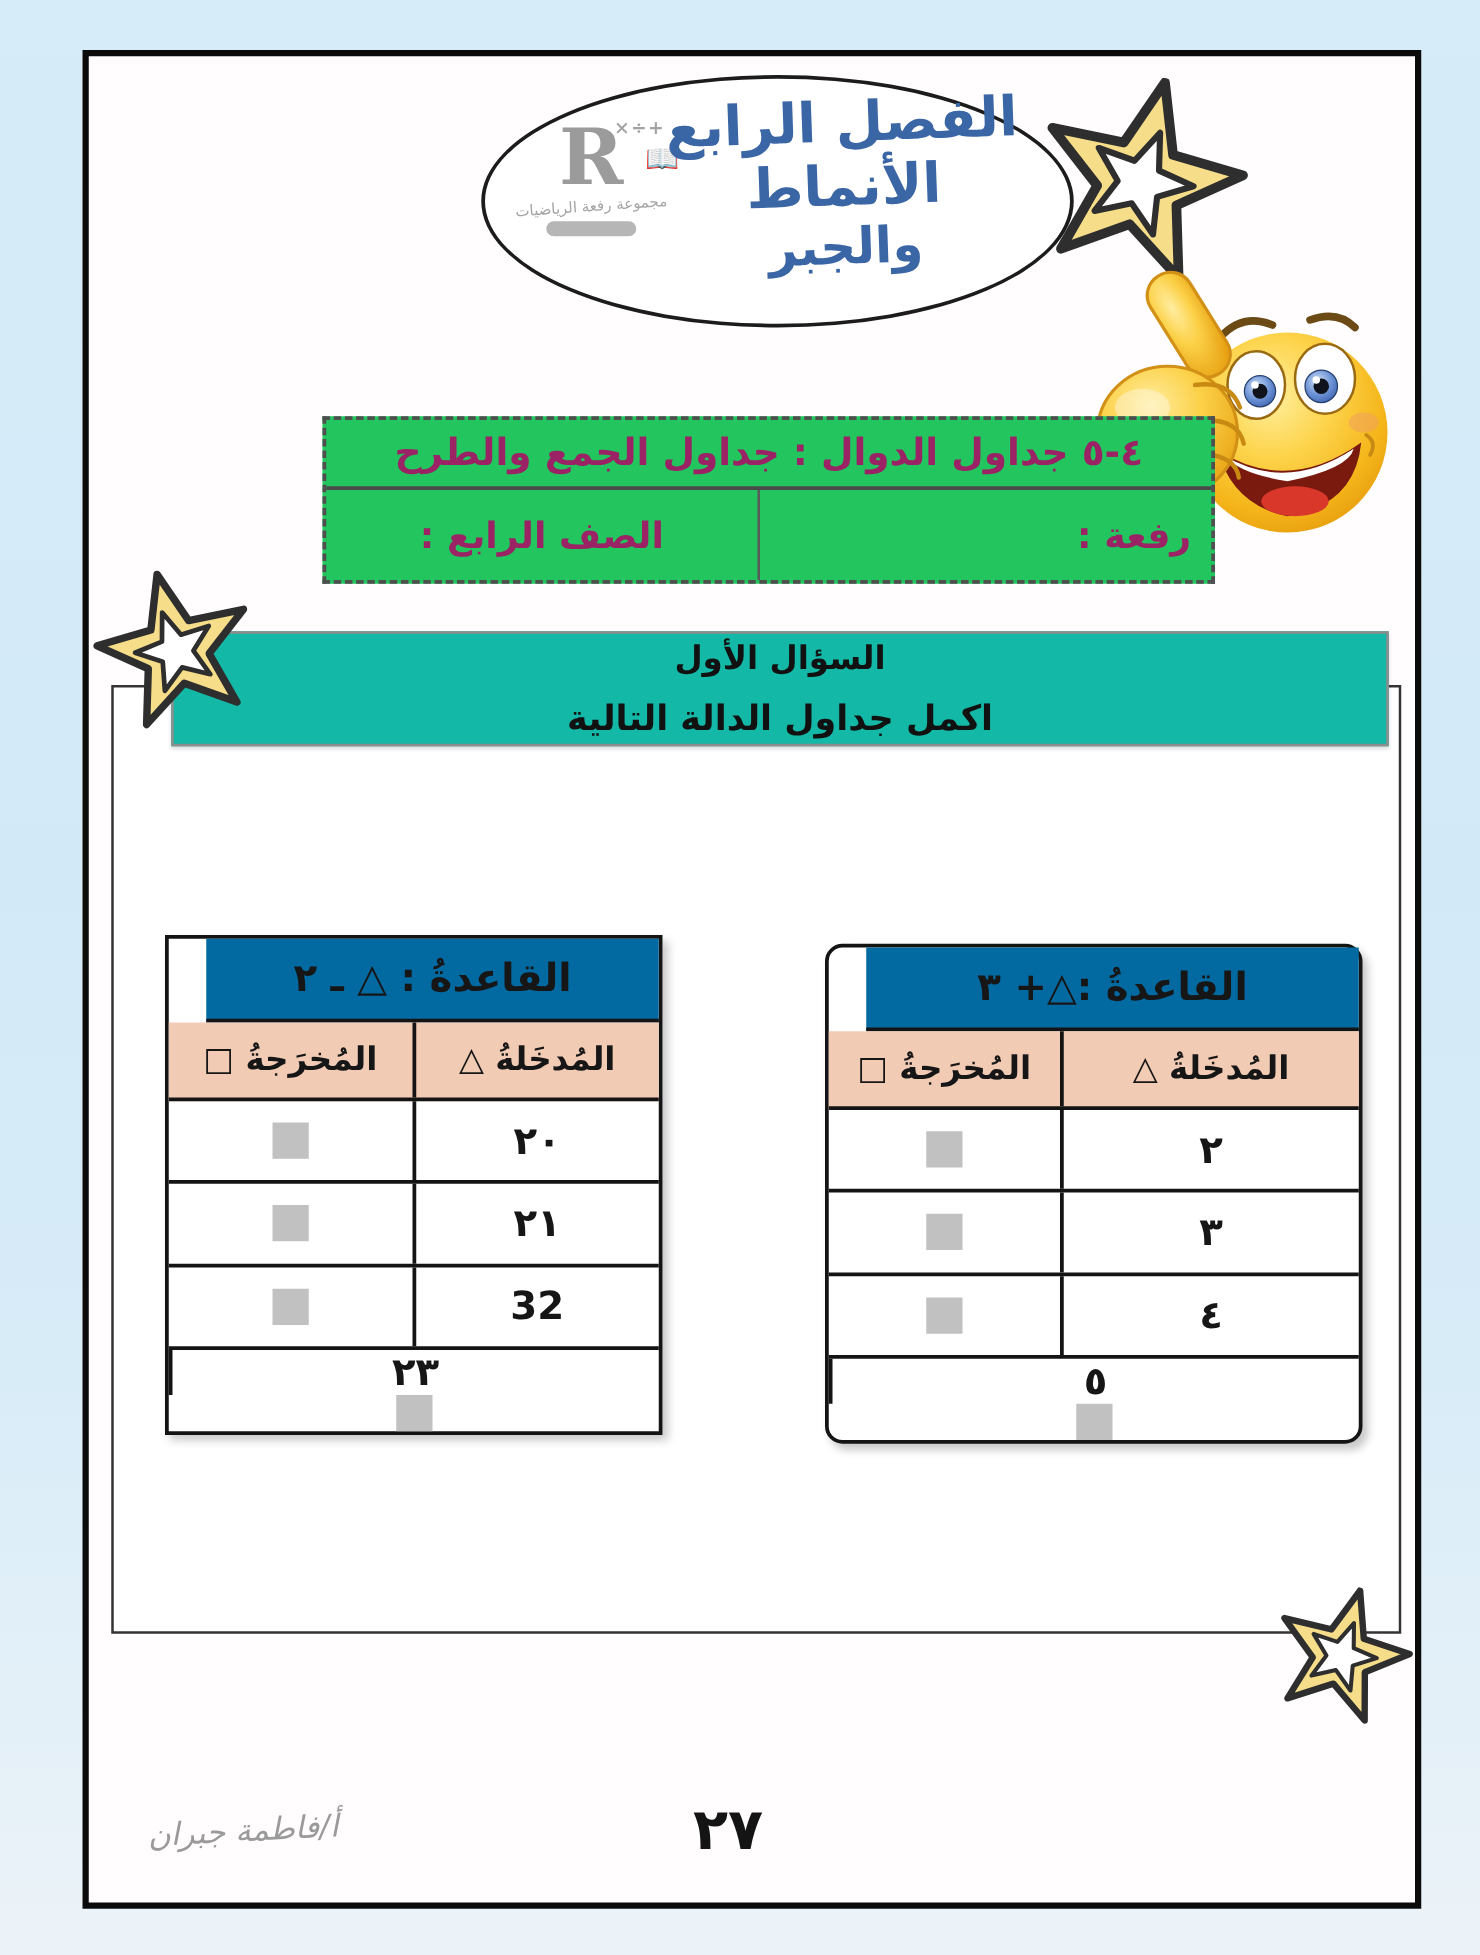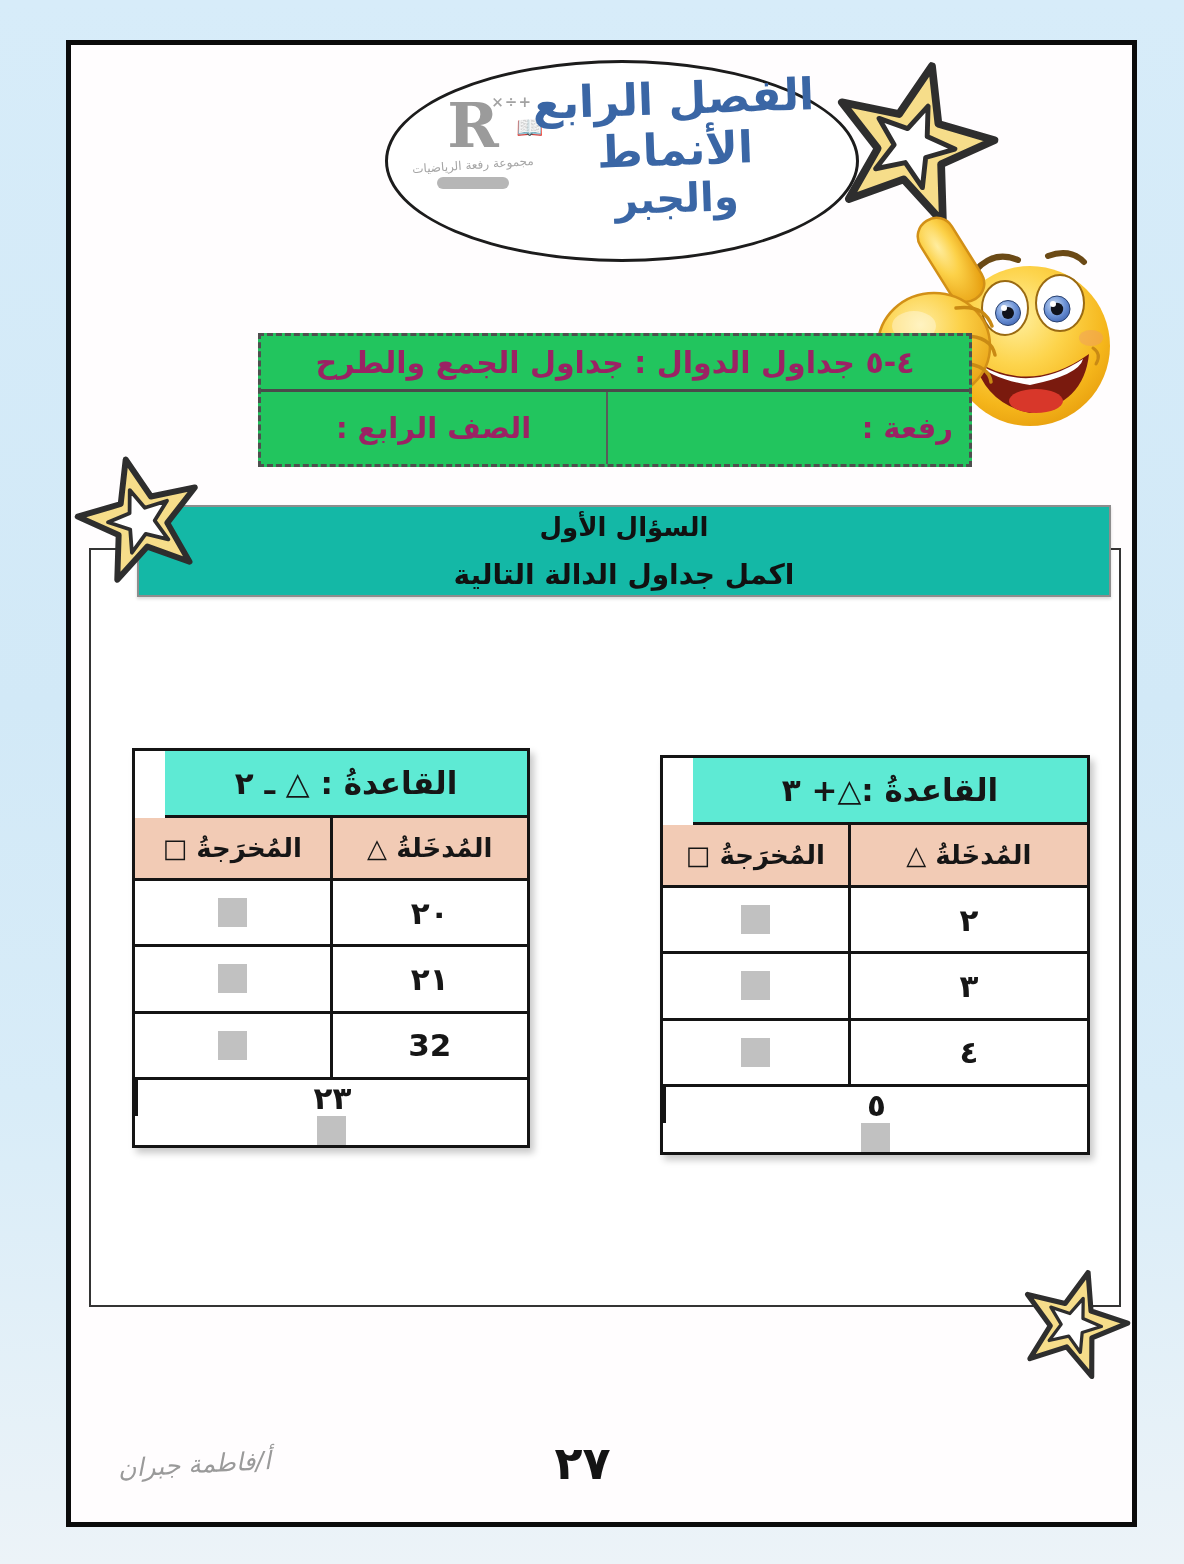--- a/index.html
+++ b/index.html
@@ -35,23 +35,23 @@
   .cell-grade{flex:1;justify-content:center;}
   
   .bigbox{left:89px;top:548px;width:1028px;height:755px;border:2px solid #343434;background:#fff;}
   .banner{left:137px;top:505px;width:970px;height:88px;background:#14b8a6;border:2px solid #8d8d8d;
     display:flex;flex-direction:column;align-items:center;justify-content:center;gap:16px;
     font-weight:bold;color:#111;box-shadow:0 2px 3px rgba(0,0,0,.15);}
   .banner-line1{font-size:26px;}
   .banner-line2{font-size:28px;}
   
   .ftable{background:#fff;border:3px solid #141414;display:flex;flex-direction:column;box-shadow:4px 5px 7px rgba(0,0,0,.22);}
-  .t-add{left:660px;top:755px;width:424px;height:394px;}
+  .t-add{left:660px;top:755px;width:424px;height:394px;border-radius:14px;}
   .t-sub{left:132px;top:748px;width:392px;height:394px;}
-  .ft-title{height:64px;background:#5eead4;border-bottom:3px solid #141414;display:flex;align-items:center;justify-content:center;
+  .ft-title{height:64px;background:#0369a1;border-bottom:3px solid #141414;display:flex;align-items:center;justify-content:center;
     font-weight:bold;font-size:31px;color:#161616;margin-left:30px;}
   .ft-sub{display:flex;height:60px;border-bottom:3px solid #141414;background:#f2cbb5;}
   .ft-sub .hcell{display:flex;align-items:center;justify-content:center;font-weight:bold;font-size:26px;color:#161616;}
   .ft-row{display:flex;flex:1;border-bottom:3px solid #141414;}
   .ft-row:last-child{border-bottom:none;flex-direction:column;}
   .ft-cell{display:flex;align-items:center;justify-content:center;font-weight:bold;font-size:31px;color:#161616;}
   .col-in{border-left:3px solid #141414;}
   .t-add .col-in{flex:1.28;} .t-add .col-out{flex:1;}
   .t-sub .col-in{flex:1;}    .t-sub .col-out{flex:1;}
   .answer-box{width:29px;height:29px;background:#c1c1c1;display:inline-block;}

